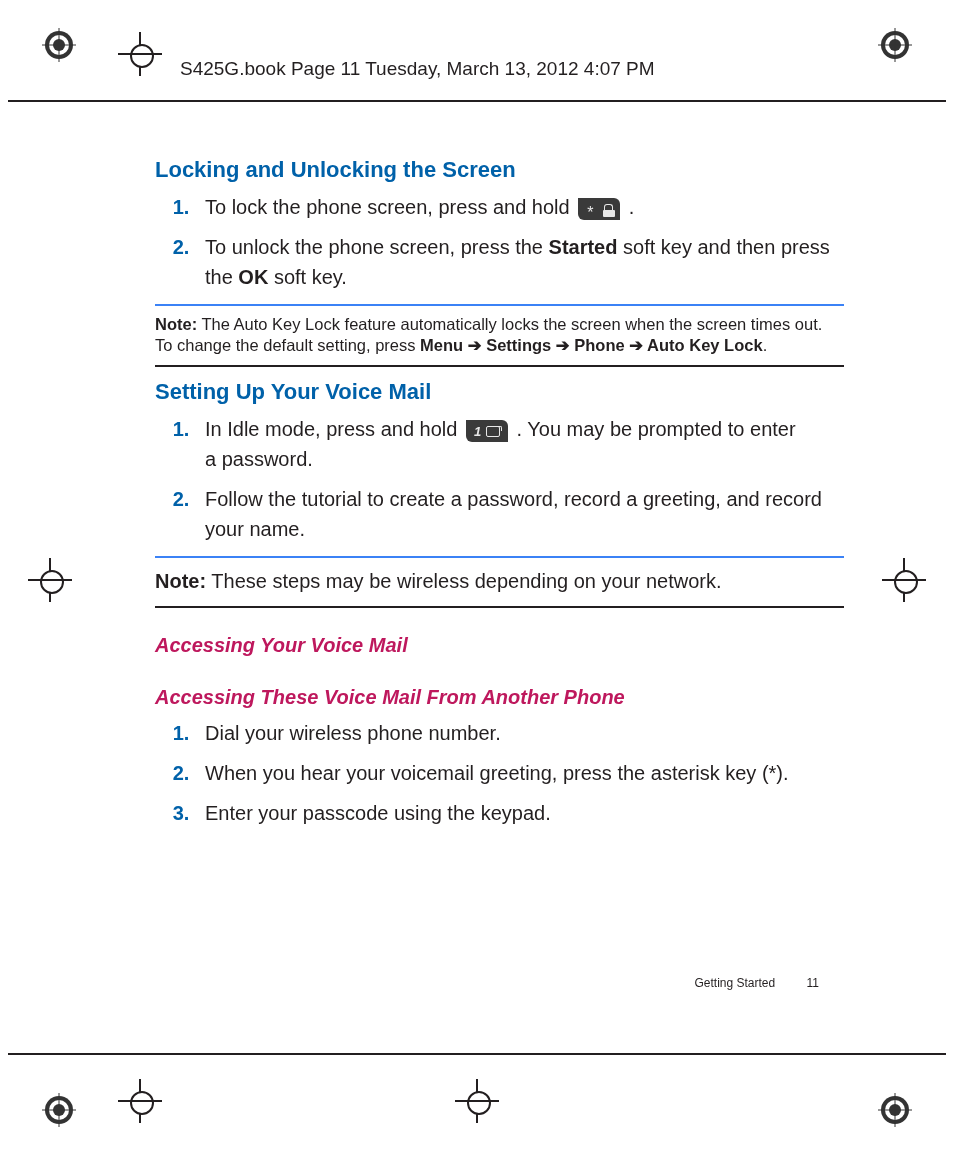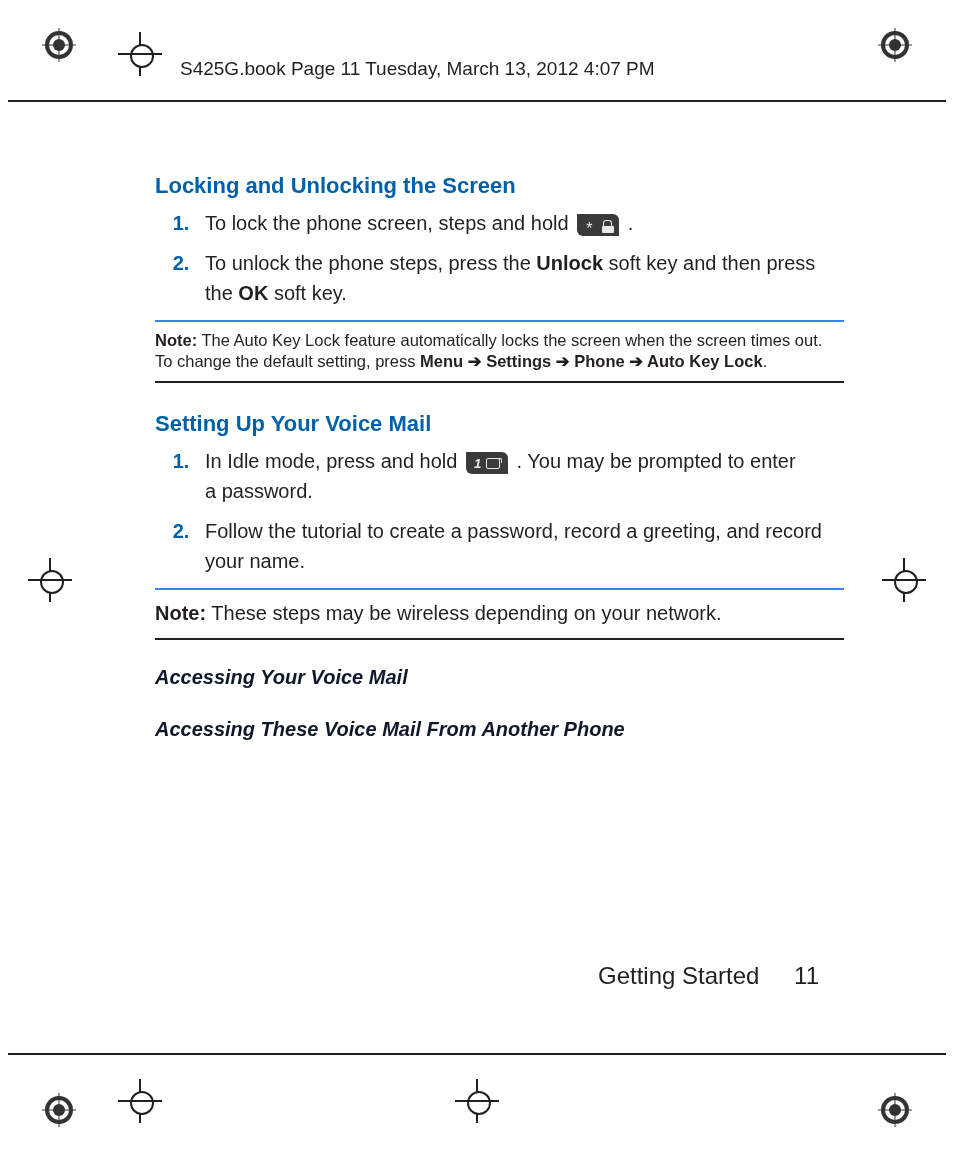--- a/index.html
+++ b/index.html
@@ -44,25 +44,25 @@
   .content {
     position:absolute;
     top:145px; left:155px; right:110px;
     font-size:20px;
     line-height:1.5;
   }
   .h-blue {
     color:#0061a9;
     font-weight:800;
     font-size:22px;
-    margin-top:24px;
+    margin-top:8px;
     margin-bottom:4px;
   }
   .sub-blue {
-    color:#0f172a;
+    color:#be185d;
     font-style:italic;
     font-weight:700;
     font-size:20px;
     margin-top:22px;
     margin-bottom:2px;
   }
   ol {
     margin:0 0 0 40px;
     padding:0;
   }
@@ -134,21 +134,21 @@
   }
   .keycap.one .tape {
     position:absolute; right:6px; top:6px;
     width:4px;height:4px; border-right:1.5px solid #e8e8e8; border-top:1.5px solid #e8e8e8;
     border-radius:0 2px 0 0;
   }
 
   .footer {
     position:absolute;
     bottom:165px; right:135px;
-    font-size:24px;
+    font-size:12px;
   }
   .footer .pn { margin-left:28px; }
 
   
   .reg {
     position:absolute;
     width:34px;height:34px;
   }
   .reg svg{width:100%;height:100%}
 </style>
@@ -224,26 +224,26 @@
 
 <div class="header-line">S425G.book  Page 11  Tuesday, March 13, 2012  4:07 PM</div>
 
 <div class="main-frame"></div>
 
 <div class="content">
 
   <div class="h-blue">Locking and Unlocking the Screen</div>
   <ol>
     <li>
-      <span>To lock the phone screen, steps and hold </span>
+      <span>To lock the phone screen, press and hold </span>
       <span class="keycap star"><span class="lockbody"></span></span>
       <span>.</span>
     </li>
     <li>
-      <span>To unlock the phone steps, press the </span><span class="b">Unlock</span><span> soft key and then press the </span><span class="b">OK</span><span> soft key.</span>
+      <span>To unlock the phone screen, press the </span><span class="b">Started</span><span> soft key and then press the </span><span class="b">OK</span><span> soft key.</span>
     </li>
   </ol>
 
   <div class="note-box small">
     <span class="nlabel">Note:</span><span> The Auto Key Lock feature automatically locks the screen when the screen times out. To change the default setting, press </span><span class="b">Menu</span><span class="b arrow"> ➔ </span><span class="b">Settings</span><span class="b arrow"> ➔ </span><span class="b">Phone</span><span class="b arrow"> ➔ </span><span class="b">Auto Key Lock</span><span>.</span>
   </div>
 
   <div class="h-blue">Setting Up Your Voice Mail</div>
   <ol>
     <li>
@@ -256,19 +256,24 @@
     </li>
   </ol>
 
   <div class="note-box" style="font-size:20px">
     <span class="nlabel">Note:</span><span> These steps may be wireless depending on your network.</span>
   </div>
 
   <div class="sub-blue">Accessing Your Voice Mail</div>
 
   <div class="sub-blue">Accessing These Voice Mail From Another Phone</div>
+  <ol>
+    <li><span>Dial your wireless phone number.</span></li>
+    <li><span>When you hear your voicemail greeting, press the asterisk key (*).</span></li>
+    <li><span>Enter your passcode using the keypad.</span></li>
+  </ol>
 
 </div>
 
 <div class="footer">
   <span>Getting Started</span>
   <span class="pn">11</span>
 </div>
 
 </body></html>

